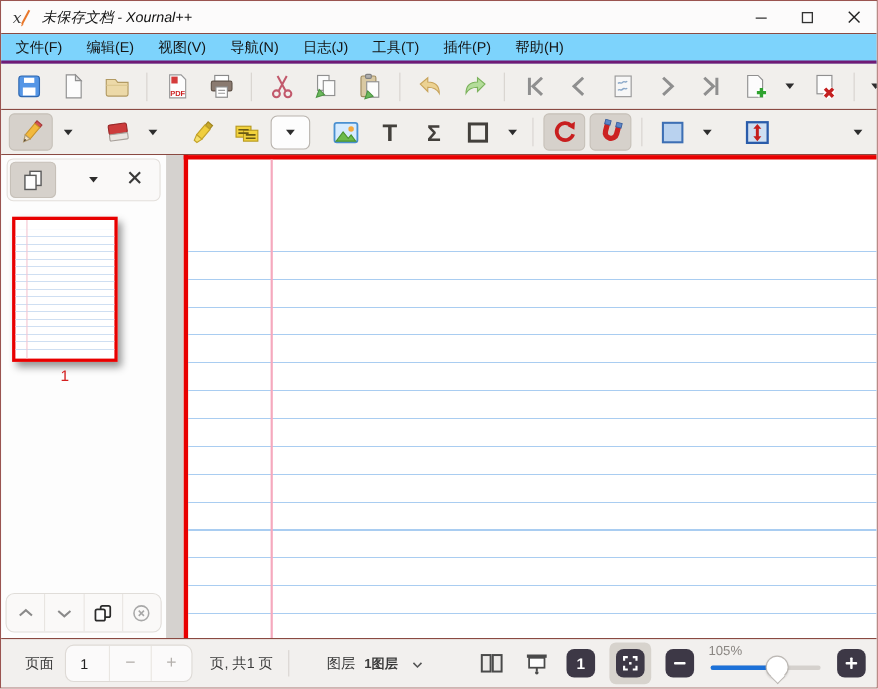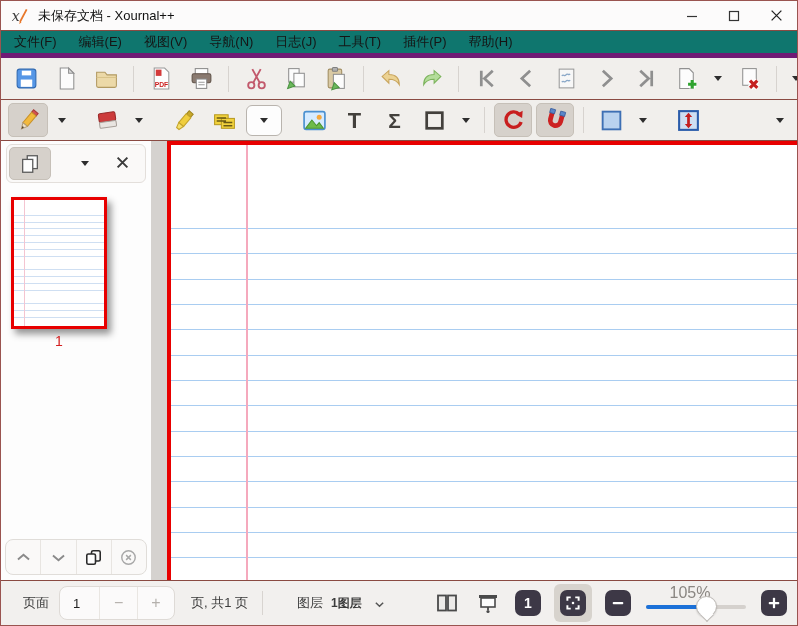--- a/index.html
+++ b/index.html
@@ -7,26 +7,26 @@
   #window {
     position:relative; width:798px; height:626px;
     font-family:"Liberation Sans","DejaVu Sans",sans-serif;
     background:#f1efec; border:1px solid #9a5450; overflow:hidden;
     color:#1a1a1a;
   }
   
   .titlebar { position:absolute; left:0; top:0; right:0; height:30px;
     background:#fcfbfb; border-bottom:1px solid #8a4a42; display:flex; align-items:center; }
   .logo { width:20px; height:20px; margin-left:9px; }
-  .title-text { font-size:13px; margin-left:8px; color:#111; }
+  .title-text { font-size:13px; margin-left:8px; color:#111;font-style:italic; }
   .win-controls { margin-left:auto; display:flex; height:100%; }
   .win-btn { width:42px; height:100%; display:flex; align-items:center; justify-content:center; }
   
   .menubar { position:absolute; left:0; top:30px; right:0; height:27px;
-    background:#0f766e; border-bottom:5px solid #701a75; display:flex; align-items:center; padding-left:2px; }
+    background:#7dd3fc; border-bottom:3px solid #701a75; display:flex; align-items:center; padding-left:2px; }
   .menu-item { font-size:13px; padding:4px 11px; color:#151515; }
   
   .toolbar { position:absolute; left:0; right:0; background:#f1efec;
     border-bottom:1px solid #8a4a42; display:flex; align-items:center; padding-left:7px; }
   #toolbar-file { top:57px; height:42px; gap:4px; }
   #toolbar-tools { top:99px; height:41px; gap:4px; }
   .tb { width:36px; height:34px; display:flex; align-items:center; justify-content:center; border-radius:5px; flex:0 0 auto; }
   .tb svg { width:25px; height:25px; }
   .tb.active { background:#d6d1cb; border:1px solid #c6c0b8; }
   .dd { width:19px; height:34px; display:flex; align-items:center; justify-content:center; flex:0 0 auto; }
@@ -82,21 +82,21 @@
   .view-group { margin-left:auto; display:flex; align-items:center; gap:13px; }
   .vg-icon { width:28px; height:28px; display:flex; align-items:center; justify-content:center; }
   .vg-icon svg { width:24px; height:24px; }
   .dark-btn { width:26px; height:26px; border-radius:7px; background:#3d3846; display:flex;
     align-items:center; justify-content:center; color:#fff; flex:0 0 auto; }
   .dark-btn svg { width:18px; height:18px; }
   .dark-btn .one { font-size:14px; font-weight:bold; color:#fff; }
   .fit-wrap { width:38px; height:38px; border-radius:6px; background:#d7d3cd; display:flex;
     align-items:center; justify-content:center; }
   .zoom-slider { position:relative; width:104px; height:45px; }
-  .zoom-percent { position:absolute; top:3px; left:0; right:12px; text-align:center; font-size:16px; color:#8a8682; }
+  .zoom-percent { position:absolute; top:3px; left:0; right:12px; font-size:12px; color:#8a8682; }
   .z-track { position:absolute; left:2px; right:2px; top:24px; height:4.5px; background:#d5d1cd; border-radius:3px; }
   .z-fill { position:absolute; left:0; top:0; bottom:0; width:57%; background:#1c71d8; border-radius:3px; }
   .z-thumb { position:absolute; left:50%; top:15px; width:21px; height:21px; background:#fff;
     border:1px solid #bcb8b4; border-radius:50%; box-shadow:0 1px 2px rgba(0,0,0,.15); }
   .z-thumb::after { content:''; position:absolute; left:50%; bottom:-4px; width:9px; height:9px; background:#fff;
     border-right:1px solid #bcb8b4; border-bottom:1px solid #bcb8b4; transform:translateX(-50%) rotate(45deg); }
 </style>
 </head>
 <body>
 

